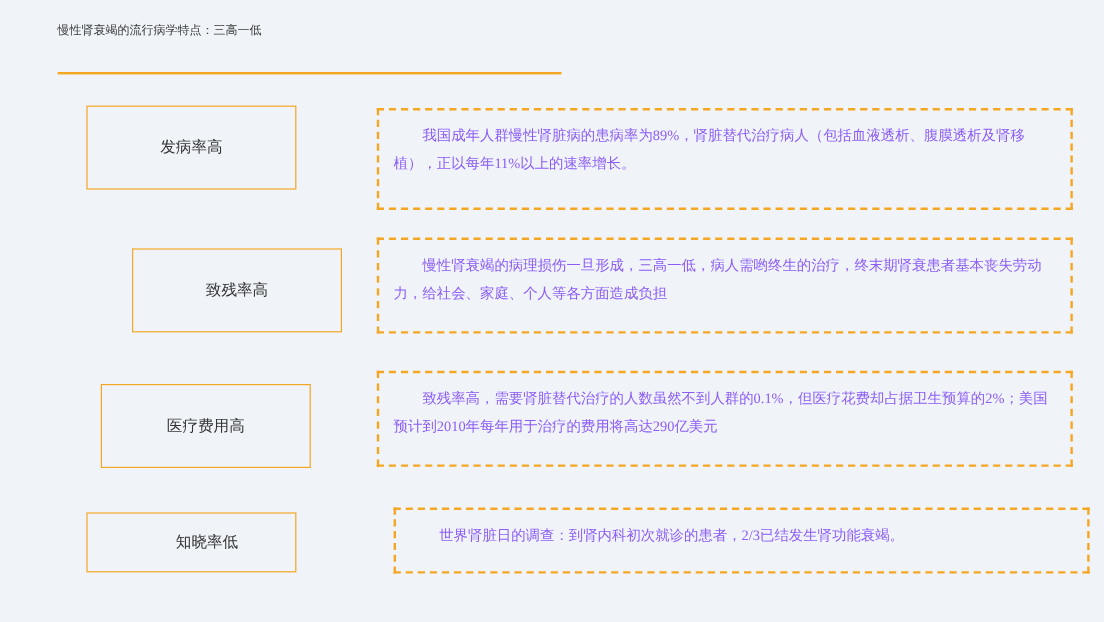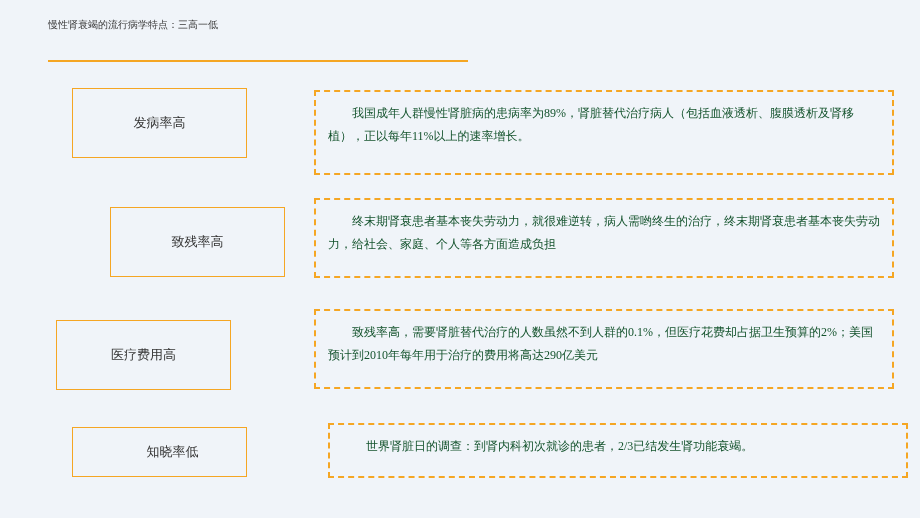--- a/index.html
+++ b/index.html
@@ -39,45 +39,45 @@
   }
   .label-box.short {
     height: 50px;
   }
   .desc-box {
     position: absolute;
     border: 2px dashed #f5a623;
     padding: 10px 12px;
     font-size: 12px;
     line-height: 1.9;
-    color: #14532d;
+    color: #8b5cf6;
     width: 580px;
   }
 </style>
 </head>
 <body>
 
 <div class="title">慢性肾衰竭的流行病学特点：三高一低</div>
 <div class="underline"></div>
 
 <div class="label-box" style="top:88px; left:72px;">
   <span>发病率高</span>
 </div>
 <div class="desc-box" style="top:90px; left:314px; height:85px;">
   <span>　　我国成年人群慢性肾脏病的患病率为89%，肾脏替代治疗病人（包括血液透析、腹膜透析及肾移植），正以每年11%以上的速率增长。</span>
 </div>
 
 <div class="label-box" style="top:207px; left:72px;margin-left:38px;">
   <span>致残率高</span>
 </div>
 <div class="desc-box" style="top:198px; left:314px; height:80px;">
-  <span>　　终末期肾衰患者基本丧失劳动力，就很难逆转，病人需哟终生的治疗，终末期肾衰患者基本丧失劳动力，给社会、家庭、个人等各方面造成负担</span>
+  <span>　　慢性肾衰竭的病理损伤一旦形成，三高一低，病人需哟终生的治疗，终末期肾衰患者基本丧失劳动力，给社会、家庭、个人等各方面造成负担</span>
 </div>
 
-<div class="label-box" style="top:320px; left:56px;">
+<div class="label-box" style="top:320px; left:84px;">
   <span>医疗费用高</span>
 </div>
 <div class="desc-box" style="top:309px; left:314px; height:80px;">
   <span>　　致残率高，需要肾脏替代治疗的人数虽然不到人群的0.1%，但医疗花费却占据卫生预算的2%；美国预计到2010年每年用于治疗的费用将高达290亿美元</span>
 </div>
 
 <div class="label-box short" style="top:427px; left:72px;padding-left:26px;">
   <span>知晓率低</span>
 </div>
 <div class="desc-box" style="top:423px; left:328px; height:55px;">

